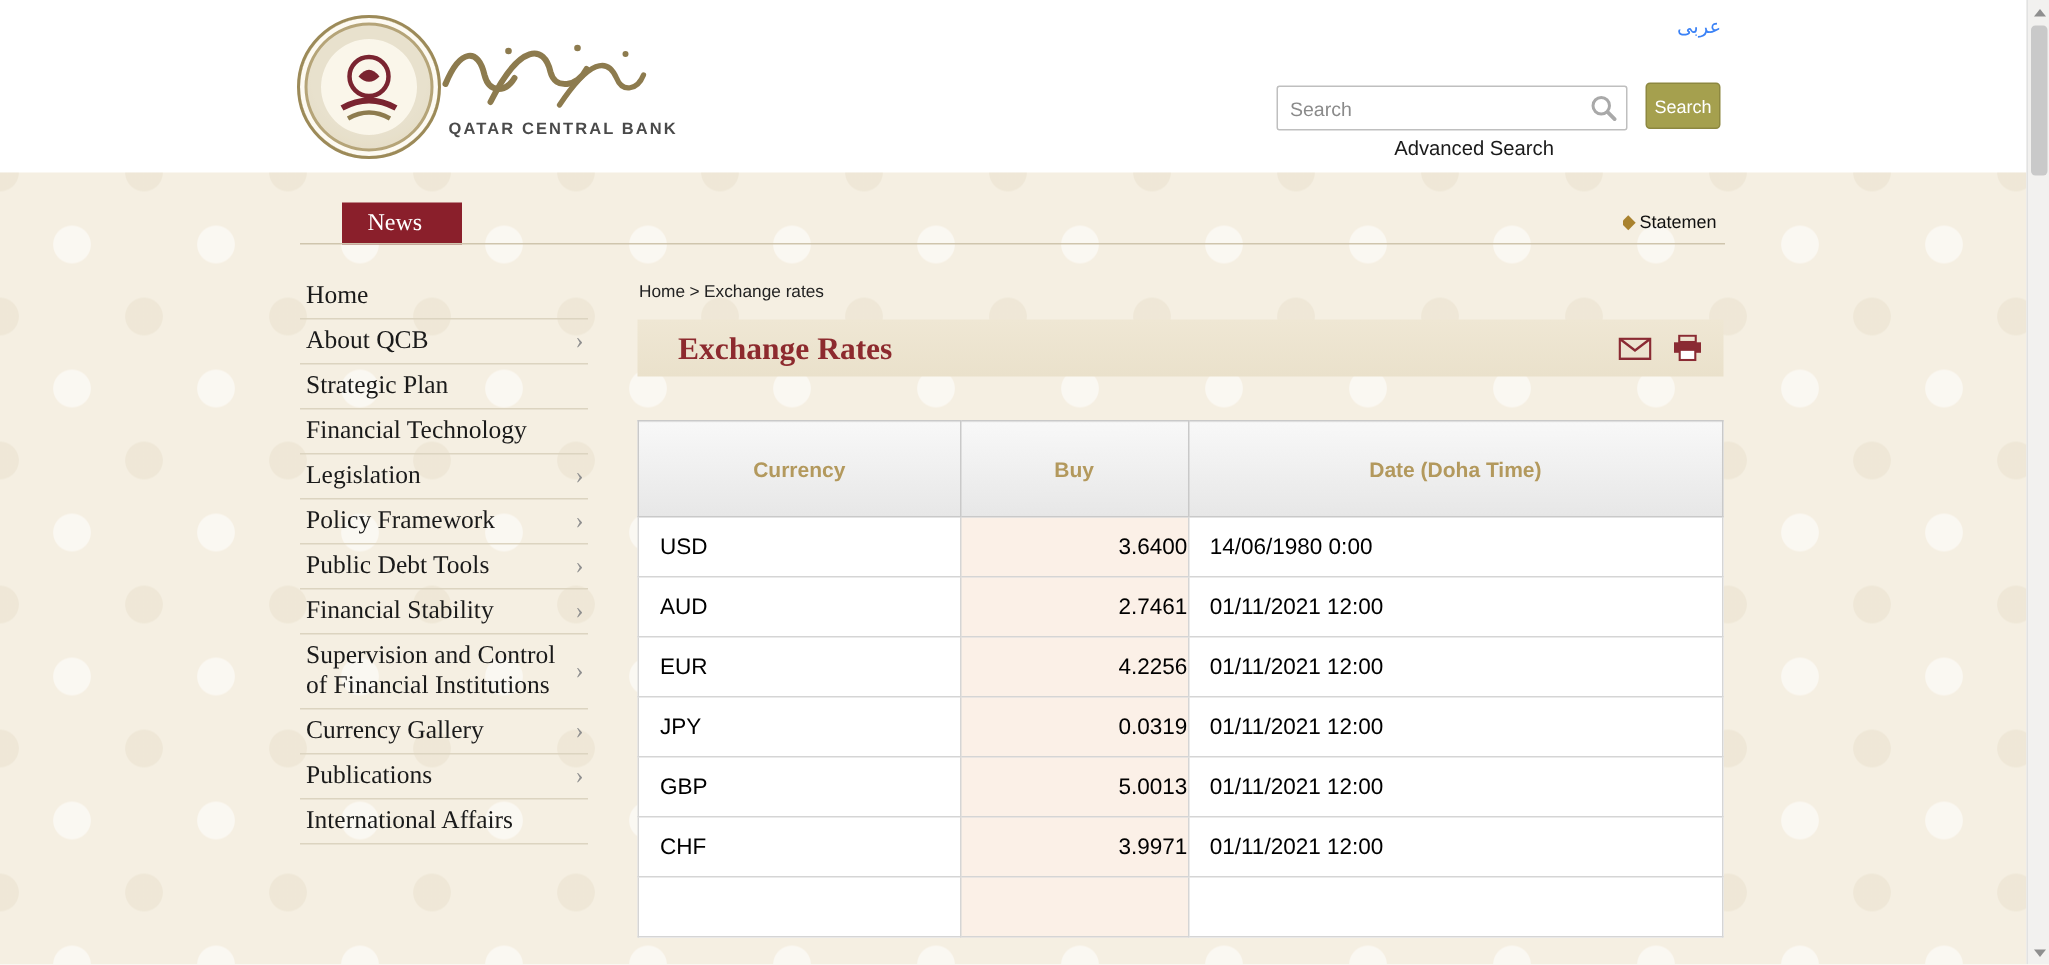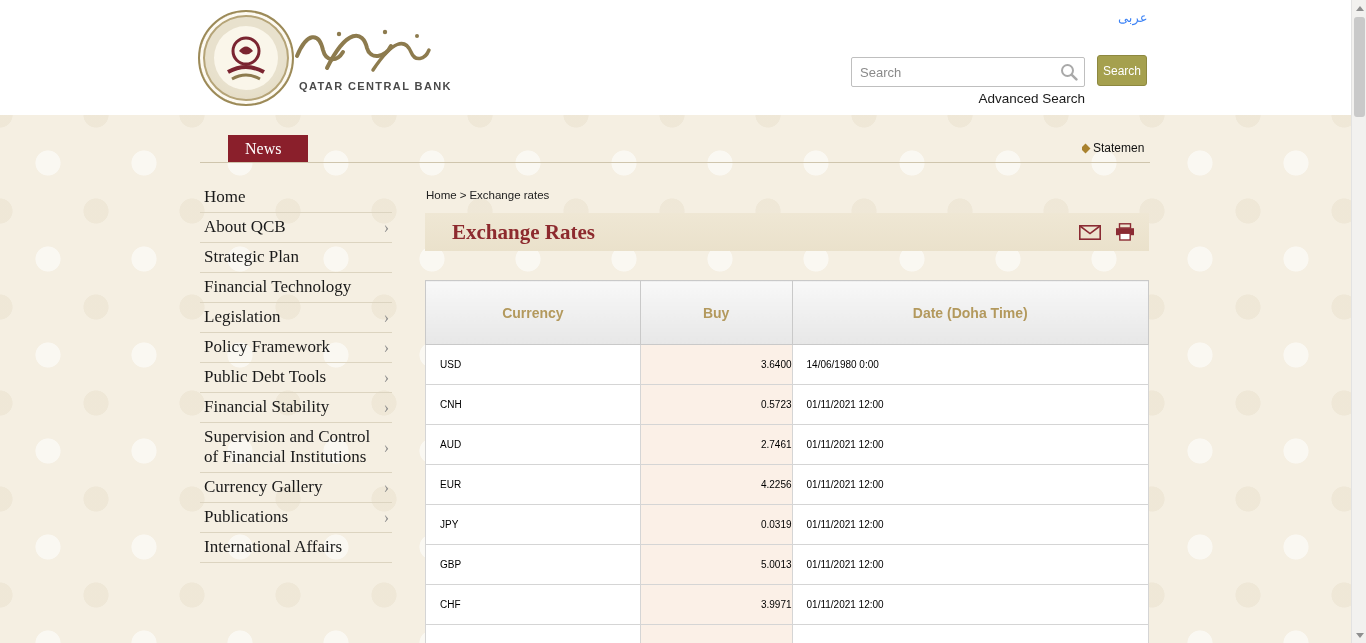--- a/index.html
+++ b/index.html
@@ -37,21 +37,21 @@
     display: flex; align-items: center;
   }
   .search-input { flex: 1; border: none; outline: none; height: 26px; padding: 0 8px; font-size: 13px; color: #444; background: transparent; font-family: "Liberation Sans", sans-serif; }
   .search-input::placeholder { color: #8a8a8a; }
   .search-mag { flex: none; margin-right: 6px; cursor: pointer; display: flex; }
   .search-btn {
     position: absolute; top: 55px; left: 1097px; width: 50px; height: 31px;
     background: #a5a04e; border: 1px solid #8d8840; border-radius: 3px;
     color: #fff; font-size: 12px; cursor: pointer; font-family: "Liberation Sans", sans-serif;
   }
-  .advanced-search { position: absolute; top: 91px; left: 973px; width: 112px; font-size: 13.5px; color: #1a1a1a; cursor: pointer; text-align: right; }
+  .advanced-search { position: absolute; top: 91px; left: 924px; width: 112px; font-size: 13.5px; color: #1a1a1a; cursor: pointer; text-align: right; }
 
   
   .news-tab {
     position: absolute; top: 135px; left: 200px; width: 80px; height: 28px;
     background: #8a1f2b; color: #fff; font-family: "Liberation Serif", serif; font-size: 16px;
     display: flex; align-items: center; padding-left: 17px; margin-left: 28px;
   }
   .news-rule { position: absolute; top: 162px; left: 200px; width: 950px; height: 1px; background: #cfc5ad; }
   .ticker { position: absolute; top: 140px; left: 1082px; width: 68px; height: 16px; overflow: hidden; display: flex; align-items: center; gap: 4px; }
   .diamond { flex: none; width: 7px; height: 7px; background: #a9822e; transform: rotate(45deg); }
@@ -82,21 +82,21 @@
 
   
   table.rates { position: absolute; top: 280px; left: 425px; width: 724px; border-collapse: collapse; background: #fff; }
   table.rates th {
     height: 64px; border: 1px solid #c9c9c9;
     background: linear-gradient(#f8f8f8, #e7e7e7);
     color: #b3995d; font-size: 14px; font-weight: bold; text-align: center;
   }
   table.rates td {
     height: 40px; border: 1px solid #d5d5d5; background: #fff;
-    font-size: 10px; color: #000; padding-left: 14px;
+    font-size: 15px; color: #000; padding-left: 14px;
   }
   table.rates td.buy-cell { background: #fbf0e7; text-align: right; }
   .col-currency { width: 215px; }
   .col-buy { width: 152px; margin-top: 8px; }
   .col-date { width: 357px; }
 
   
   .scrollbar { position: absolute; top: 0; right: 0; width: 15px; height: 643px; background: #f2f1ef; border-left: 1px solid #e2e2e2; }
   .sb-btn { position: absolute; left: 0; width: 15px; height: 16px; background: #f2f1ef; cursor: pointer; display: flex; align-items: center; justify-content: center; }
   .sb-btn.up { top: 0; }
@@ -199,25 +199,20 @@
         <th class="col-date">Date (Doha Time)</th>
       </tr>
     </thead>
     <tbody>
       <tr>
         <td>USD</td>
         <td class="buy-cell">3.6400</td>
         <td>14/06/1980 0:00</td>
       </tr>
       <tr>
-        <td>CNH</td>
-        <td class="buy-cell">0.5723</td>
-        <td>01/11/2021 12:00</td>
-      </tr>
-      <tr>
         <td>AUD</td>
         <td class="buy-cell">2.7461</td>
         <td>01/11/2021 12:00</td>
       </tr>
       <tr>
         <td>EUR</td>
         <td class="buy-cell">4.2256</td>
         <td>01/11/2021 12:00</td>
       </tr>
       <tr>

